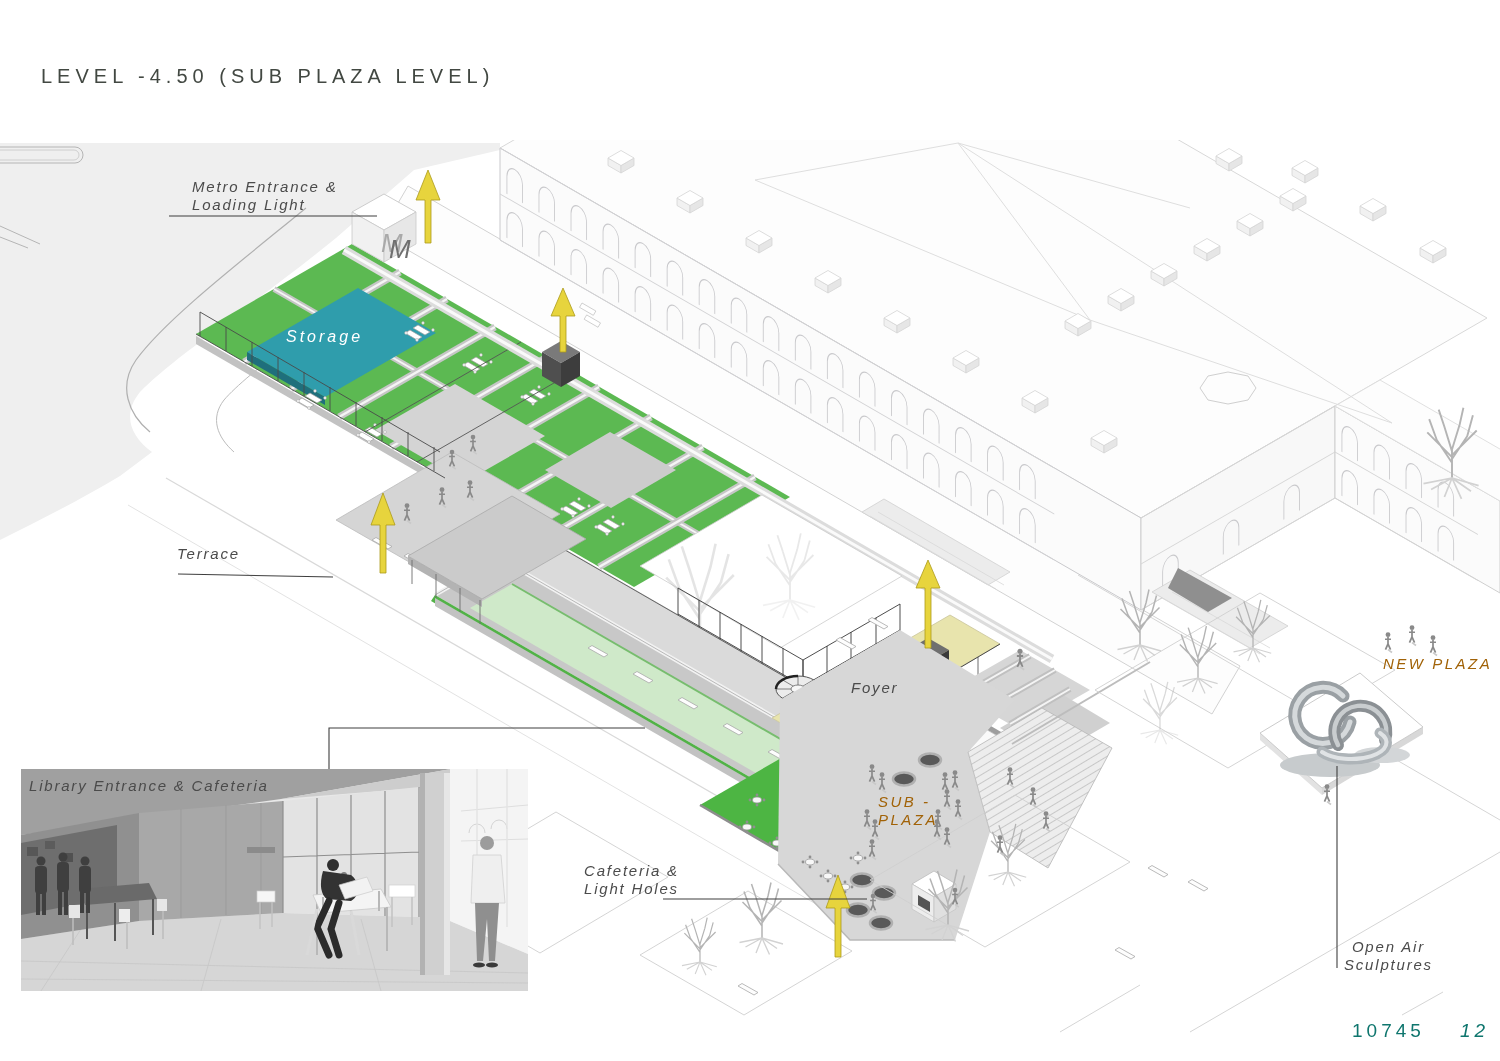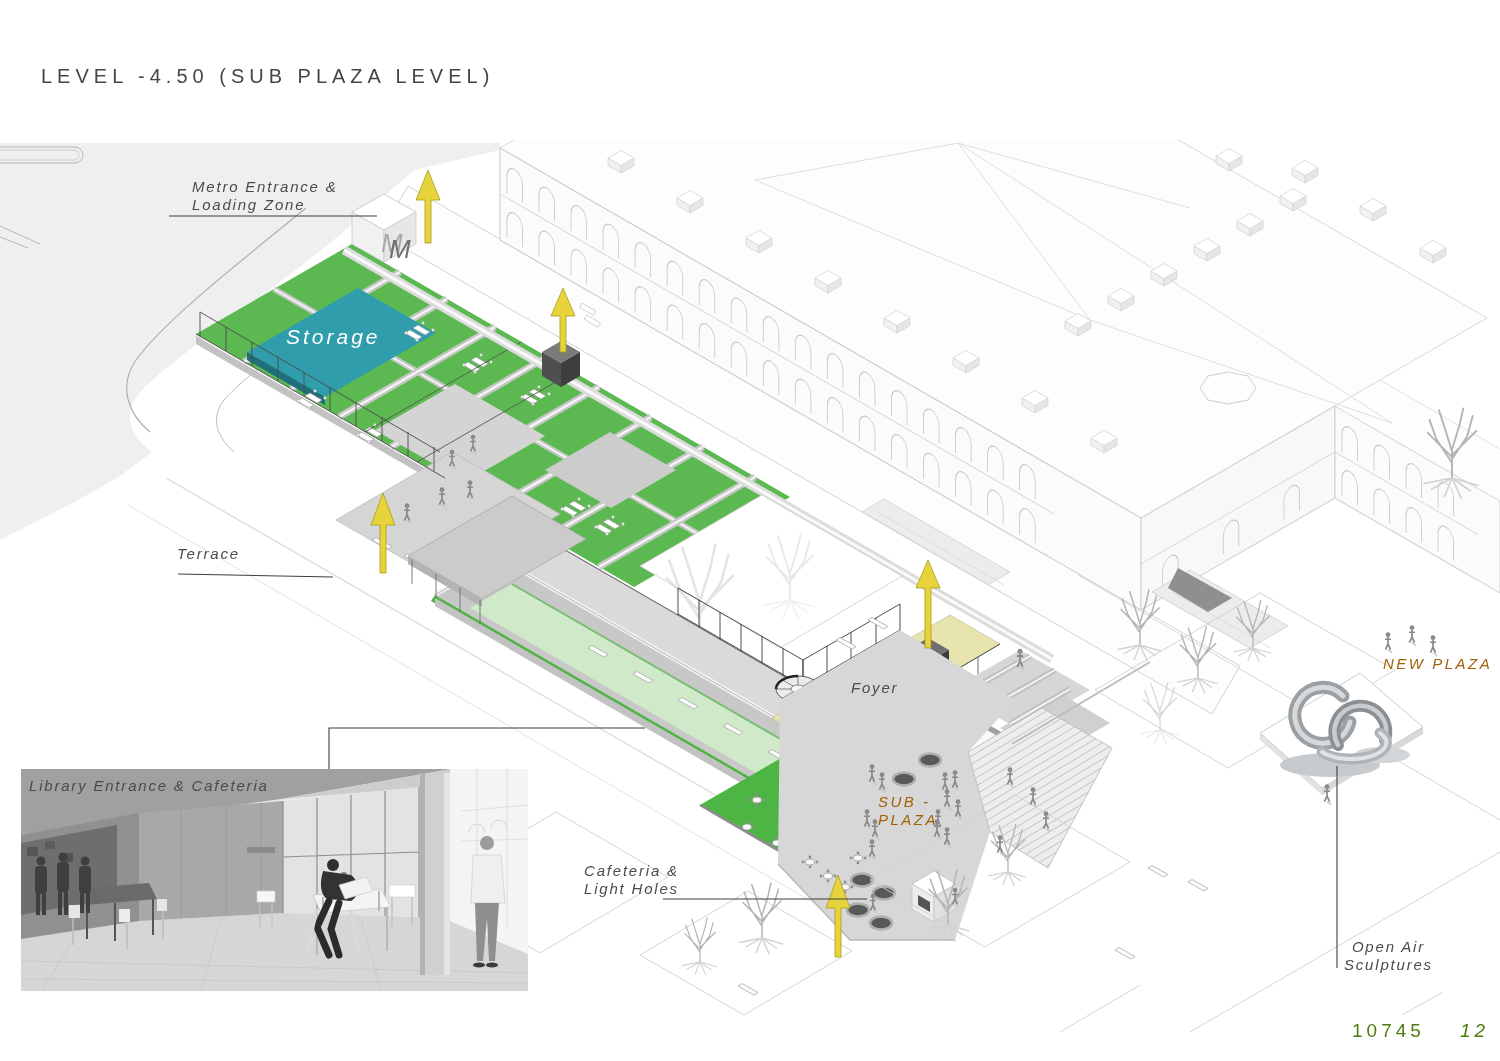--- a/index.html
+++ b/index.html
@@ -5,23 +5,23 @@
   html,body{margin:0;padding:0;background:#fff;}
   .board{position:relative;width:1500px;height:1061px;background:#ffffff;overflow:hidden;
          font-family:"Liberation Sans",sans-serif;}
   svg{display:block;}
   .drawing{position:absolute;left:0;top:0;}
   .lbl{position:absolute;font-style:italic;font-size:15px;letter-spacing:1.8px;
        color:#4b4b4b;line-height:18px;white-space:nowrap;}
   .lbl .ln{display:block;}
   #page-title{position:absolute;left:41px;top:46px;font-size:20px;letter-spacing:5px;
        color:#424842;font-style:normal;white-space:nowrap;margin-top:19px;}
-  #lbl-storage{color:#ffffff;letter-spacing:3px;font-size:21px;text-align:right;}
+  #lbl-storage{color:#ffffff;letter-spacing:3px;font-size:16px;text-align:right;}
   #lbl-subplaza,#lbl-newplaza{letter-spacing:2.5px;color:#a16207;}
-  .footer-num{position:absolute;font-size:19px;letter-spacing:4px;color:#4d7c0f;}
+  .footer-num{position:absolute;font-size:19px;letter-spacing:4px;color:#0f766e;}
   .footer-num.it{font-style:italic;}
   .photo{position:absolute;left:21px;top:769px;width:507px;height:222px;overflow:hidden;}
 </style>
 </head>
 <body>
 
 <div class="board">
 
 <svg class="drawing" width="1500" height="1061" viewBox="0 0 1500 1061">
   <defs>
@@ -532,21 +532,21 @@
       <ellipse cx="458" cy="196" rx="6" ry="2.5" fill="#3a3a3a"></ellipse>
           <ellipse cx="471" cy="196" rx="6" ry="2.5" fill="#3a3a3a"></ellipse>
     </g>
   </svg>
 </div>
 
 <div id="page-title">LEVEL -4.50 (SUB PLAZA LEVEL)</div>
 
 <div class="lbl" style="left:166px;top:178px;margin-left:26px;">
   <span class="ln">Metro Entrance &amp;</span>
-  <span class="ln">Loading Zone</span>
+  <span class="ln">Loading Light</span>
 </div>
 
 <div class="lbl" id="lbl-storage" style="left:286px;top:328px;">Storage</div>
 
 <div class="lbl" style="left:177px;top:545px;">Terrace</div>
 
 <div class="lbl" style="left:29px;top:777px;">Library Entrance &amp; Cafeteria</div>
 
 <div class="lbl" style="left:584px;top:862px;">
   <span class="ln">Cafeteria &amp;</span>

